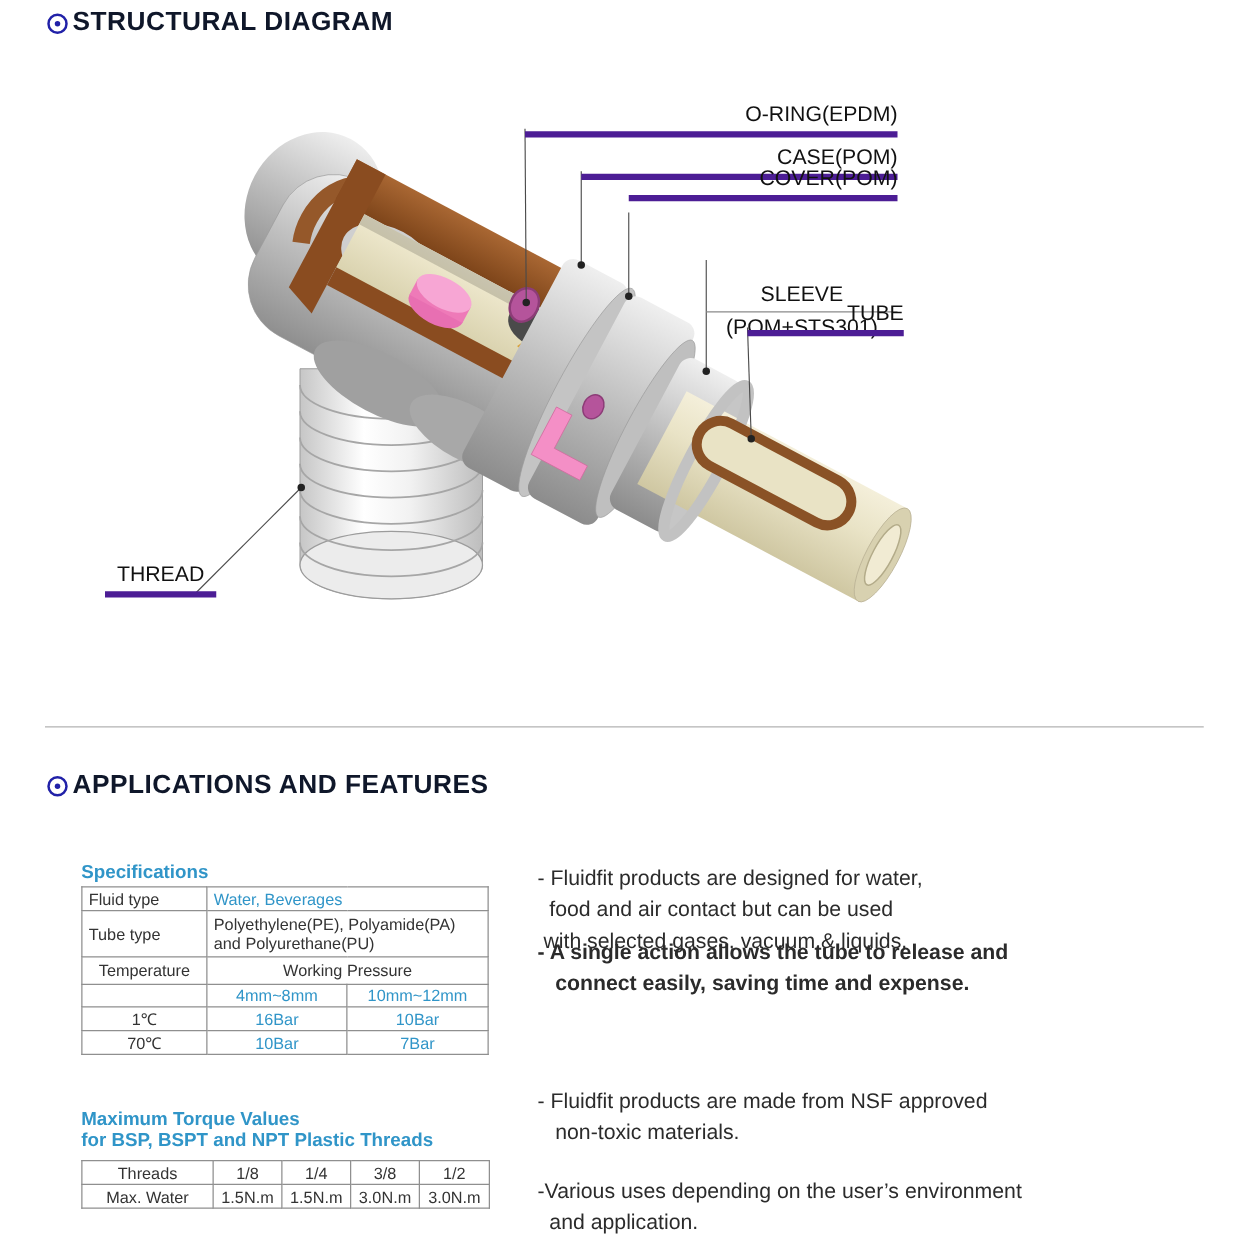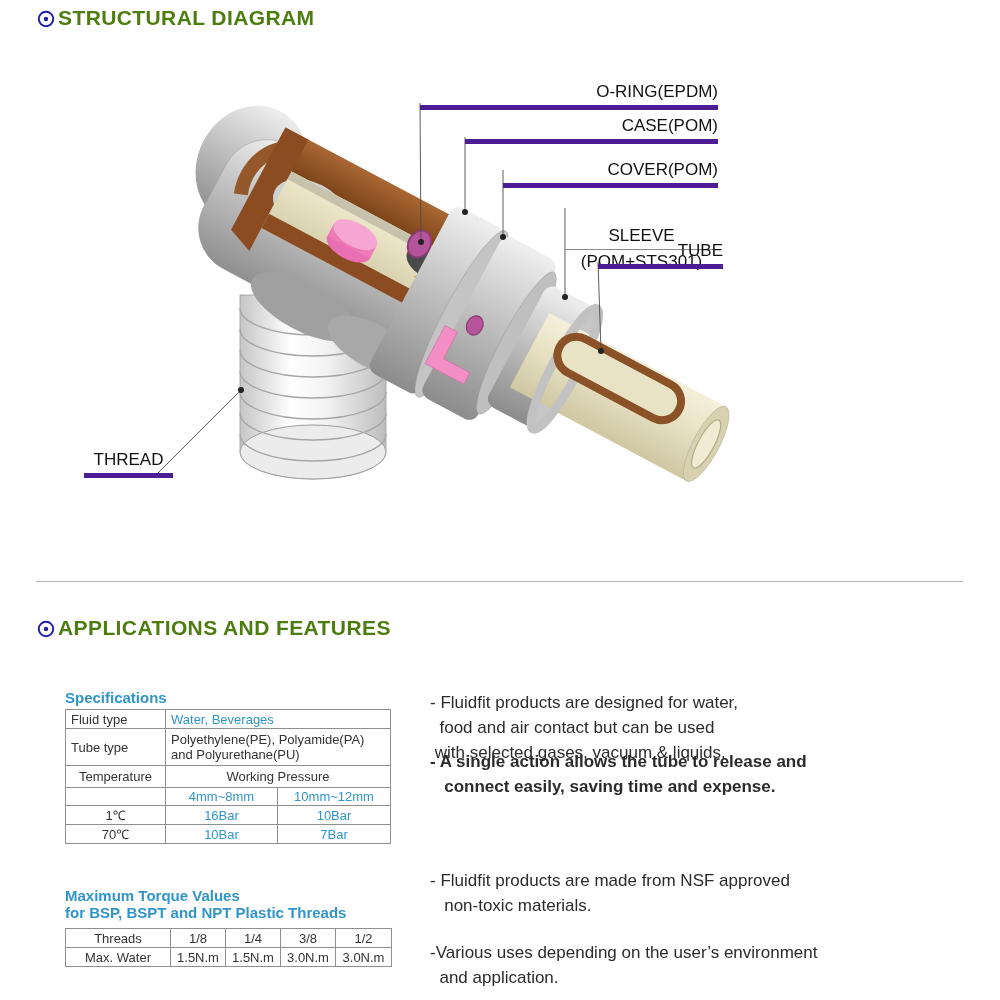--- a/index.html
+++ b/index.html
@@ -1,20 +1,20 @@
 <!DOCTYPE html>
 <html><head>
 <meta charset="utf-8">
 <style>
   html,body{margin:0;padding:0;background:#fff;}
   #page{position:relative;width:1000px;height:1000px;background:#ffffff;overflow:hidden;
         font-family:"Liberation Sans", sans-serif;}
   
   .sec-head{position:absolute;left:36px;display:flex;align-items:center;gap:2px;
-            color:#4d7c0f;font-size:21px;font-weight:bold;letter-spacing:0.4px;white-space:nowrap;}
+            color:#0f172a;font-size:21px;font-weight:bold;letter-spacing:0.4px;white-space:nowrap;}
   .sec-head svg{display:block;}
   
   .dlabel{position:absolute;font-size:17px;color:#111;text-align:right;
           border-bottom:5px solid #4c1d95;padding-bottom:3px;white-space:nowrap;}
   .dlabel.left{text-align:center;margin-left:16px;}
   .dlabel2{position:absolute;font-size:17px;color:#111;text-align:center;margin-top:40px;}
   .dlabel2 .l1{display:block;border-bottom:1px solid #8a8a8a;padding-bottom:3px;}
   .dlabel2 .l2{display:block;padding-top:2px;}
   
   .divider{position:absolute;left:36px;width:927px;height:1px;background:#b3b3b3;}
@@ -159,21 +159,21 @@
       <circle class="dot" cx="565" cy="297" r="3"></circle>
       <polyline class="ln" points="598,262 601,351"></polyline>
       <circle class="dot" cx="601" cy="351" r="3"></circle>
       <polyline class="ln" points="157,474 241,390"></polyline>
       <circle class="dot" cx="241" cy="390" r="3"></circle>
     </g>
   </svg>
 
   <div class="dlabel" style="left:420px;top:82px;width:298px;">O-RING(EPDM)</div>
   <div class="dlabel" style="left:465px;top:116px;width:253px;">CASE(POM)</div>
-  <div class="dlabel" style="left:503px;top:160px;width:215px;">COVER(POM)</div>
+  <div class="dlabel" style="left:503px;top:133px;width:215px;">COVER(POM)</div>
   <div class="dlabel2" style="left:565px;top:186px;width:153px;">
     <span class="l1">SLEEVE</span>
     <span class="l2">(POM+STS301)</span>
   </div>
   <div class="dlabel" style="left:598px;top:241px;width:125px;">TUBE</div>
   <div class="dlabel left" style="left:68px;top:450px;width:89px;">THREAD</div>
 
   <div class="divider" style="top:581px;"></div>
 
   <div class="sec-head" style="top:616px;">

